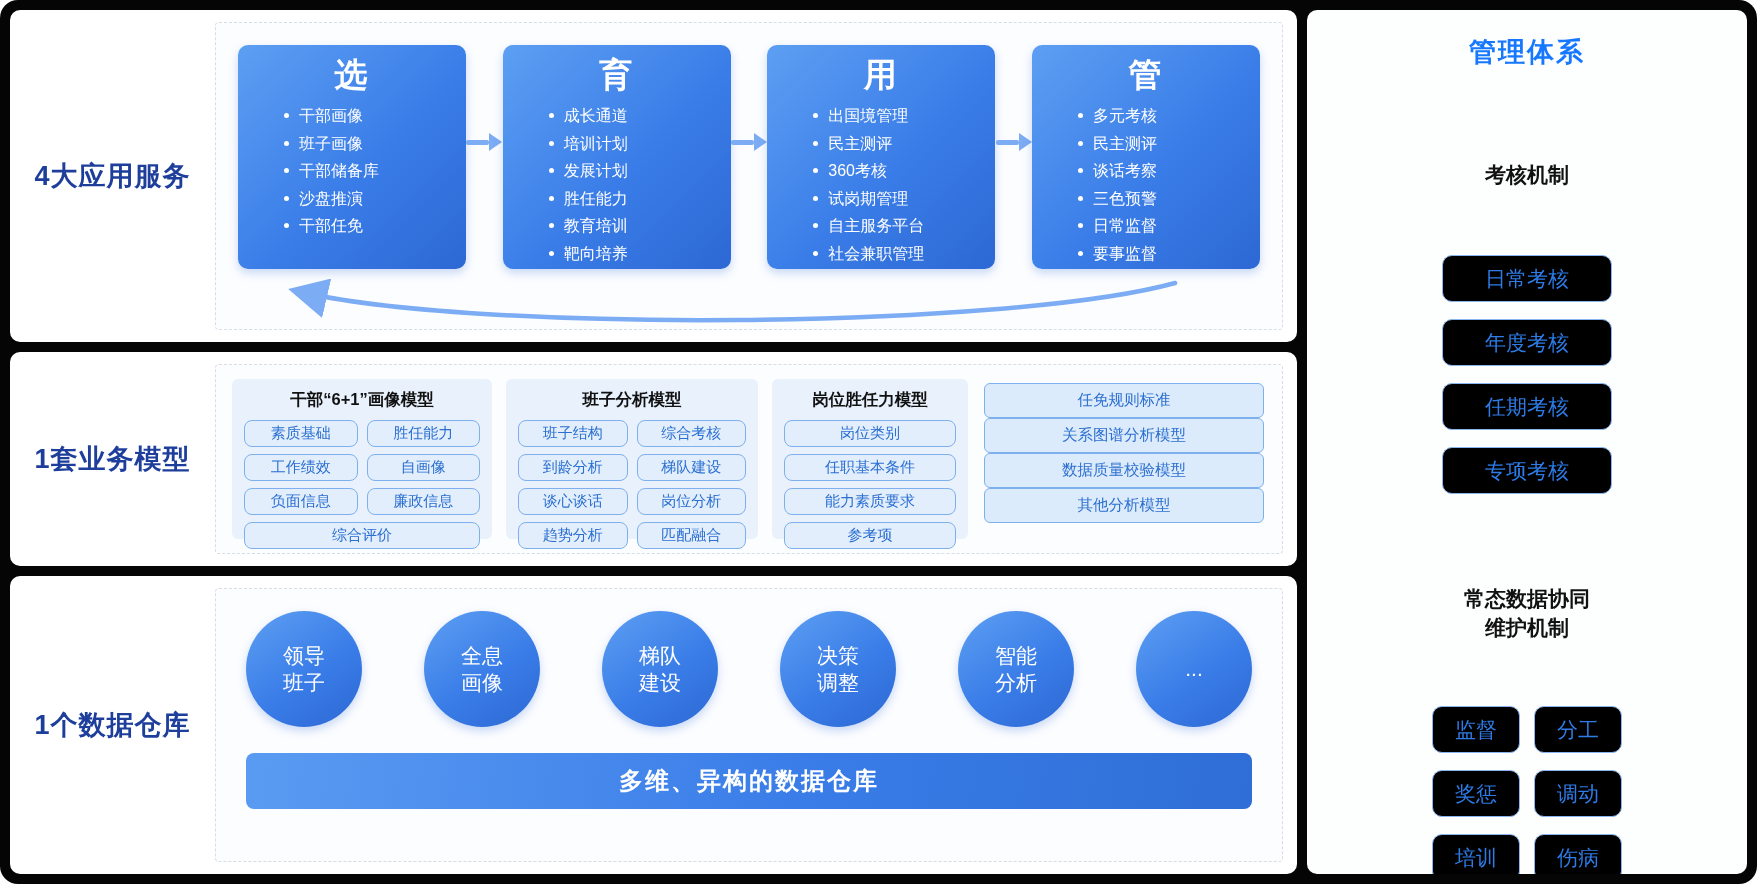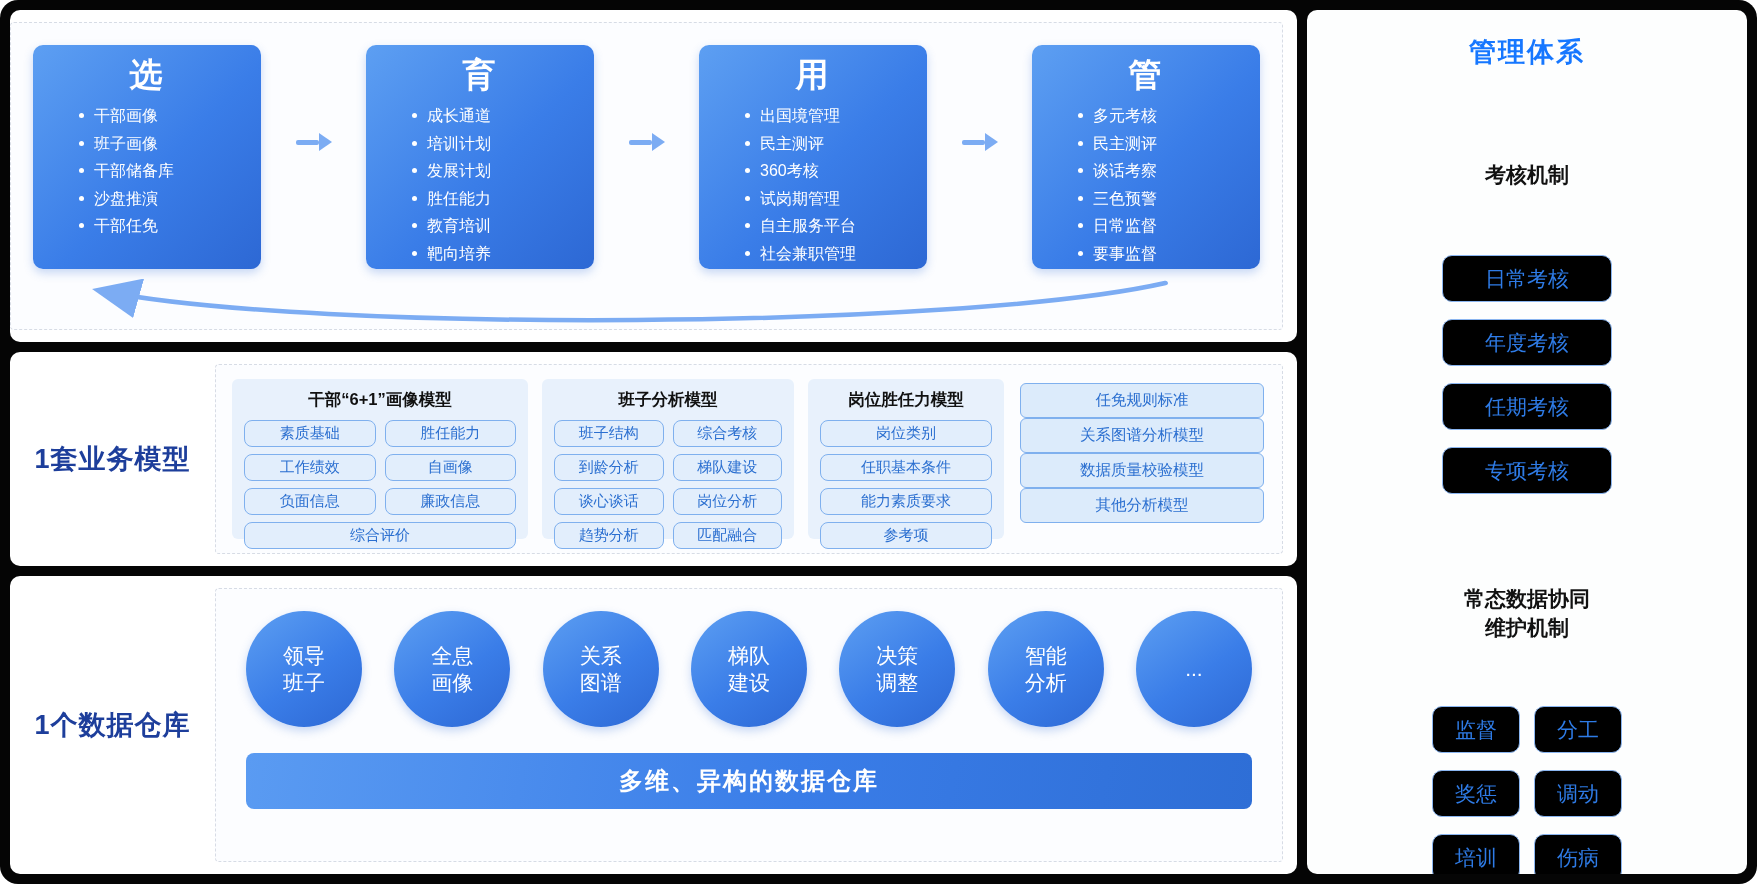--- a/index.html
+++ b/index.html
@@ -70,21 +70,21 @@
   .group { background:#e8f1fc; border-radius:6px; padding:10px 12px 12px 12px; }
   .group-title { font-size:16.5px; font-weight:bold; color:#111; text-align:center; margin-bottom:9px; white-space:nowrap; }
   .pills { display:grid; gap:7px 9px; }
   .cols2 { grid-template-columns:1fr 1fr; }
   .cols1 { grid-template-columns:1fr; }
   .pill {
     border:1px solid #7fb0ee; background:#e2eefc; color:#2b6fd0;
     font-size:15px; text-align:center; padding:3px 8px; border-radius:8px;
     white-space:nowrap;
   }
-  .g1 { width:296px; }
+  .g1 { width:260px; }
   .g1 .pills .pill:last-child { grid-column:1 / -1; }
   .g2 { width:252px; }
   .g3 { width:196px; }
   .extra {
     flex:1; display:flex; flex-direction:column; 
     padding:4px 2px;
   }
   .extra .pill { font-size:15.5px; padding:6px 8px; border-radius:6px; background:#dcebfb; }
 
   
@@ -127,20 +127,21 @@
   .sb-list .sb-btn { width:170px; height:47px; }
   .sb-grid .sb-btn { height:47px; }
 </style>
 </head>
 <body>
 
 <div class="frame">
   <div class="left-col">
 
     <div class="panel section sec-top">
+      <div class="sec-label">4大应用服务</div>
       <div class="inner">
         <div class="flow-row">
 
           <div class="flow-box">
             <div class="flow-title">选</div>
             <ul class="flow-items">
 
             <li class="flow-item">干部画像</li>
                 <li class="flow-item">班子画像</li>
                 <li class="flow-item">干部储备库</li>
@@ -276,22 +277,20 @@
 
     <div class="panel section sec-bottom">
       <div class="sec-label">1个数据仓库</div>
       <div class="inner wh-inner">
         <div class="circles">
 
         <div class="circle">领导
 班子</div>
             <div class="circle">全息
 画像</div>
-            <div class="circle">关系
-图谱</div>
             <div class="circle">梯队
 建设</div>
             <div class="circle">决策
 调整</div>
             <div class="circle">智能
 分析</div>
             <div class="circle">...</div>
           </div>
         <div class="dw-bar">多维、异构的数据仓库</div>
       </div>

